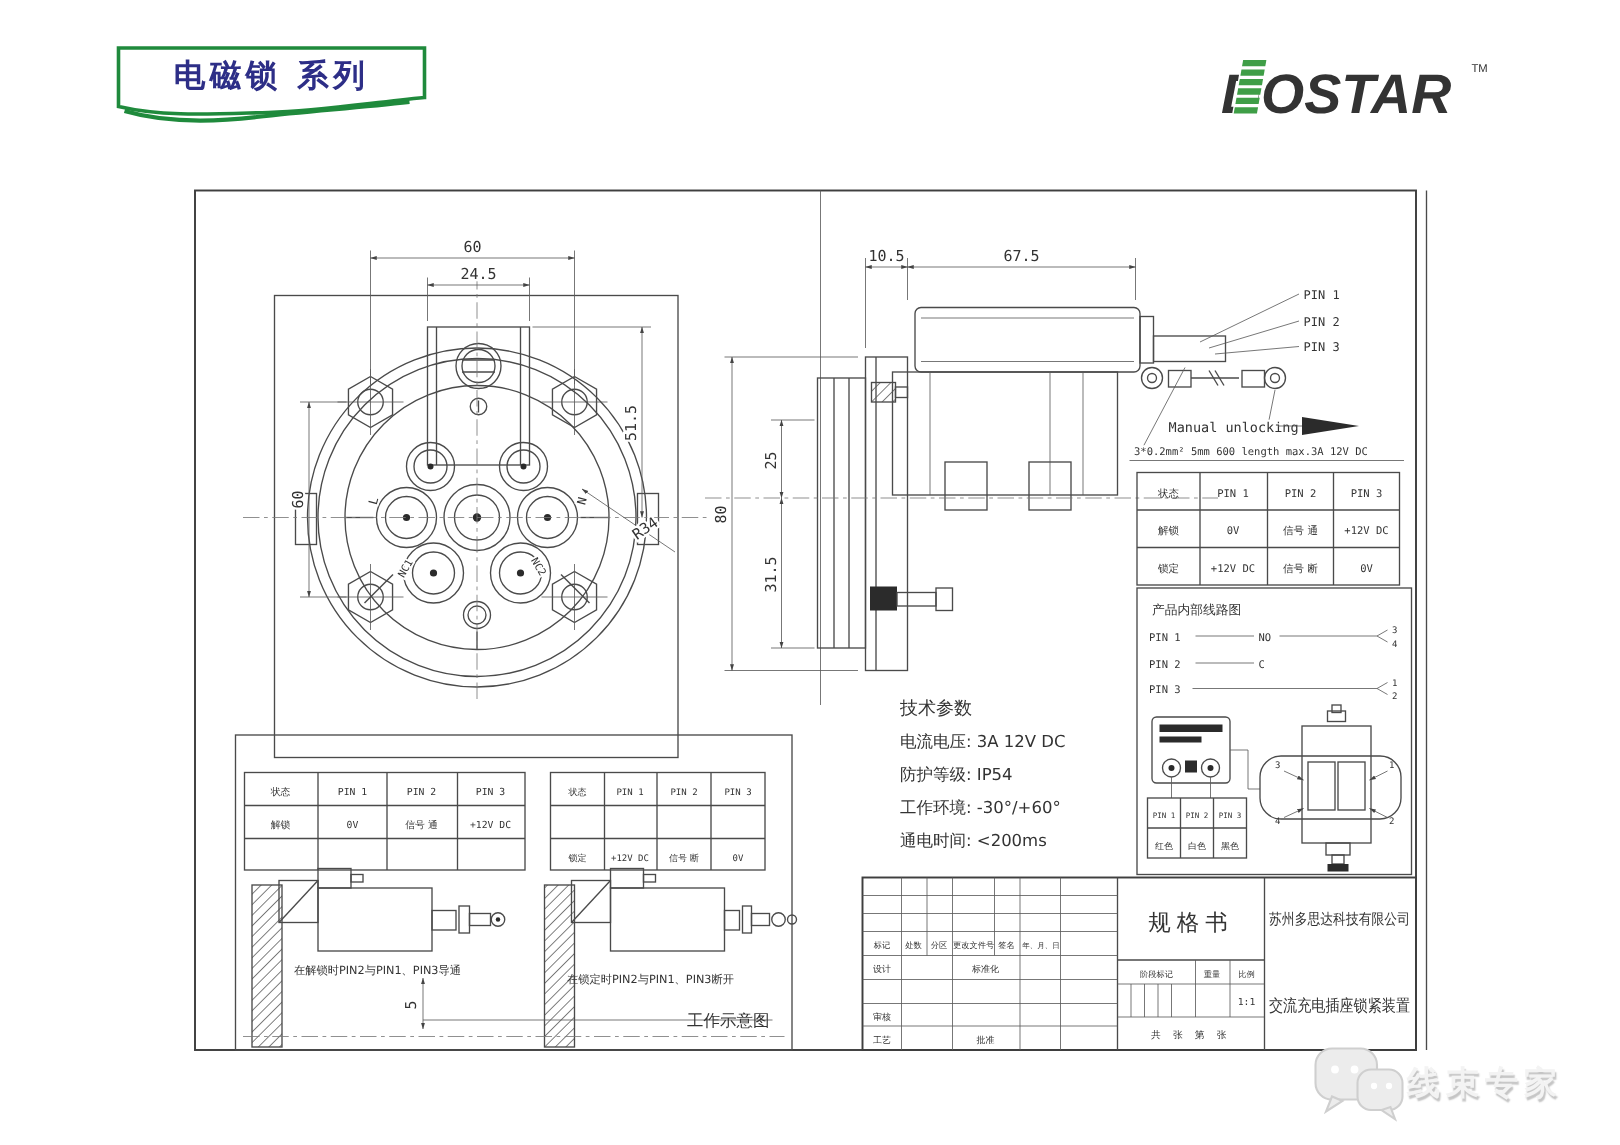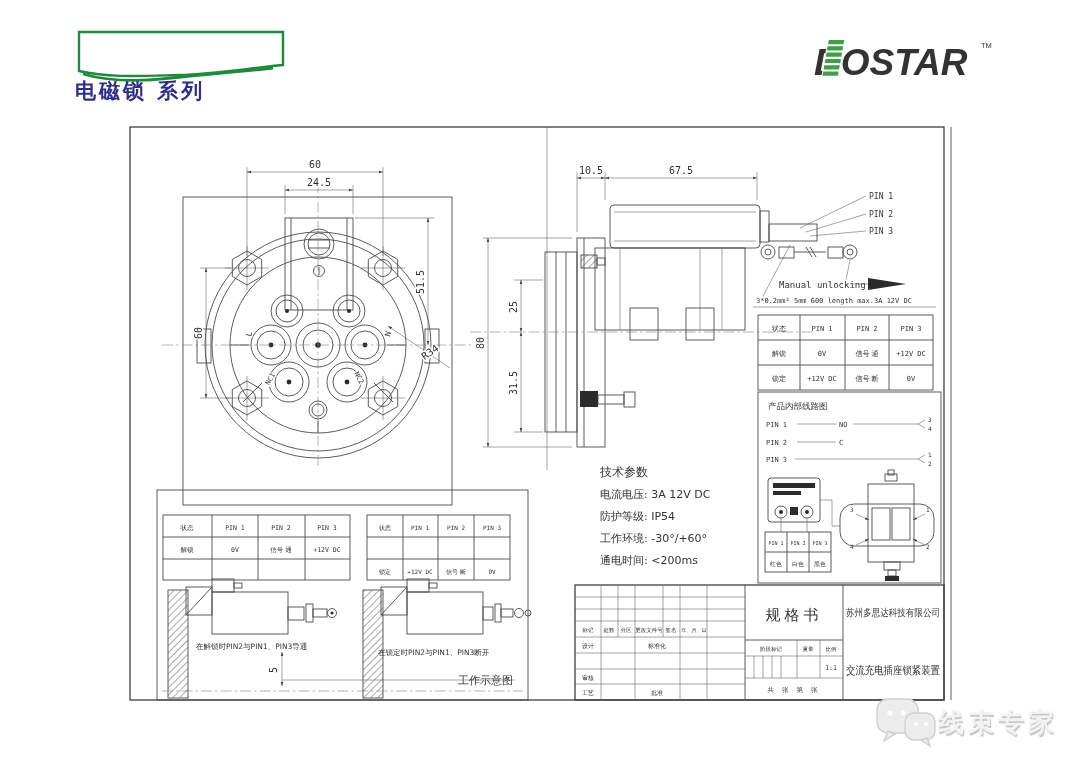--- a/index.html
+++ b/index.html
@@ -17,29 +17,29 @@
        paint-order:stroke;stroke:#fff;stroke-width:3;}
   .lbl{font-family:"DejaVu Sans Mono",monospace;paint-order:stroke;stroke:#fff;stroke-width:2.5;}
   .mono{font-family:"DejaVu Sans Mono",monospace;}
   .cn{font-family:"DejaVu Sans","Liberation Sans",sans-serif;}
   .tc{text-anchor:middle;}
   .t5{font-size:5px}.t55{font-size:5.5px}.t6{font-size:6px}.t65{font-size:6.5px}
   .t7{font-size:7px}.t75{font-size:7.5px}.t8{font-size:8px}.t85{font-size:8.5px}
   .t9{font-size:9px}.t10{font-size:10px}.t11{font-size:11px}.t12{font-size:12px}.t15{font-size:15px}
   
   .banner{position:absolute;left:75px;top:25px;width:212px;height:58px;}
-  .banner-text{position:absolute;left:0;right:0;top:11px;text-align:left;
+  .banner-text{position:absolute;left:0;right:0;top:11px;text-align:center;
     font-weight:bold;font-size:21px;letter-spacing:3px;color:#2d2e87;
-    font-family:"DejaVu Sans","Liberation Sans",sans-serif;margin-top:41px;}
+    font-family:"DejaVu Sans","Liberation Sans",sans-serif;}
   
   .logo{position:absolute;left:784px;top:33px;width:212px;height:52px;}
   
   .watermark{position:absolute;left:874px;top:690px;width:206px;height:64px;
     display:flex;align-items:center;z-index:5;}
-  .wm-text{font-size:26px;font-weight:bold;letter-spacing:4px;color:#f3f3f3;
+  .wm-text{font-size:22px;font-weight:bold;letter-spacing:4px;color:#f3f3f3;
     font-family:"DejaVu Sans",sans-serif;
     text-shadow:1px 2px 1px #c4c4c4, -1px -1px 0 #ffffff;}
 </style>
 </head>
 <body>
 
 <div class="page">
 
   <div class="banner">
     <svg width="212" height="58" xmlns="http://www.w3.org/2000/svg">

